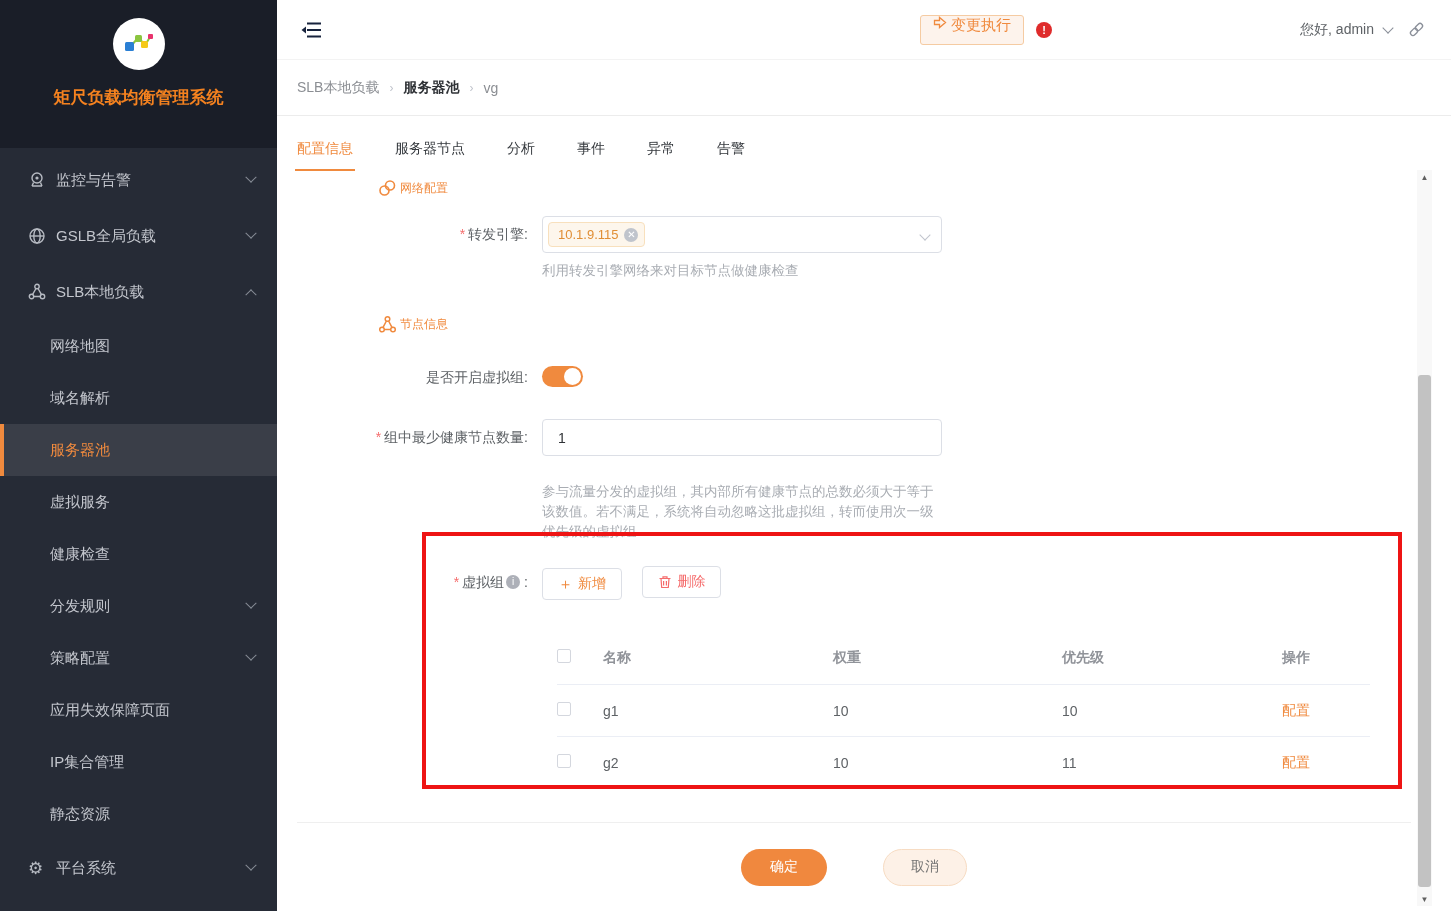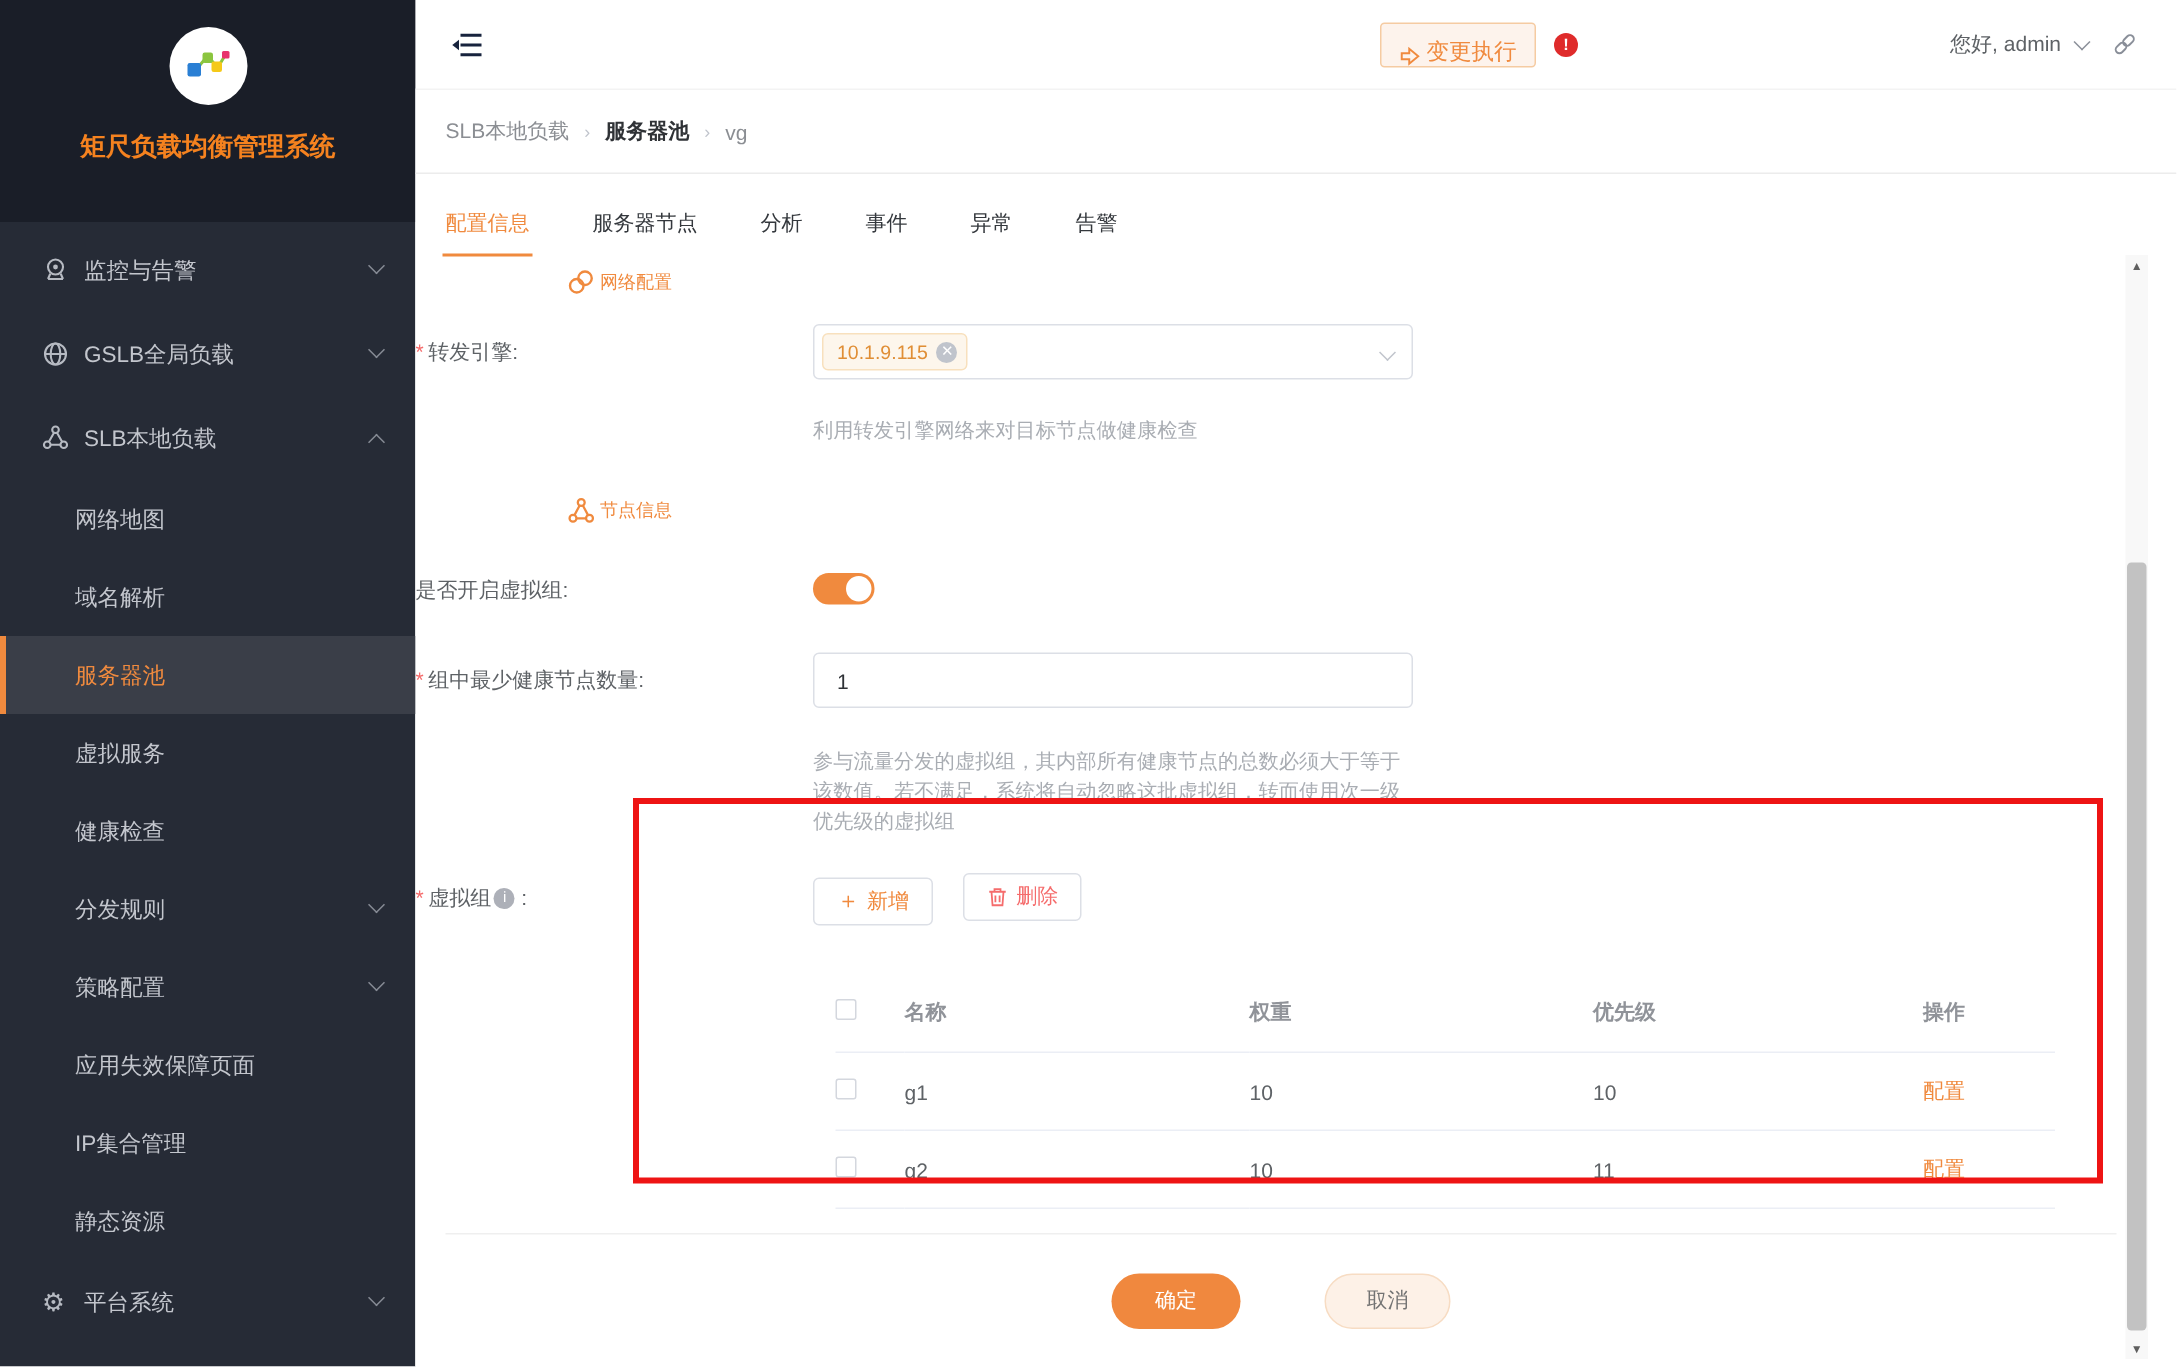--- a/index.html
+++ b/index.html
@@ -26,21 +26,21 @@
   .menu-item.active { background:#3a3e48; color:#f08a3e; }
   .menu-item.active::before { content:""; position:absolute; left:0; top:0; bottom:0; width:4px; background:#f08a3e; }
   .gear-glyph { font-size:17px; line-height:1; color:#b6bac2; }
 
   
   .main { flex:1; display:flex; flex-direction:column; background:#fff; }
   .topbar { height:60px; display:flex; align-items:center; padding:0 26px 0 24px; border-bottom:1px solid #f3f3f3; }
   .collapse-btn { display:inline-flex; cursor:pointer; }
   .topbar-right { margin-left:auto; display:flex; align-items:center; }
   .change-btn { height:30px; padding:0 12px; background:#fdf3ec; border:1px solid #f5cba2; color:#f08a3e;
-    border-radius:3px; display:flex; align-items:flex-end; gap:4px; font-size:15px; cursor:pointer; }
+    border-radius:3px; display:flex; align-items:flex-start; gap:4px; font-size:15px; cursor:pointer; }
   .alert-badge { width:16px; height:16px; border-radius:50%; background:#df2b2b; color:#fff; font-size:11px;
     font-weight:bold; display:flex; align-items:center; justify-content:center; margin-left:12px; }
   .tb-spacer { width:248px; }
   .greeting { color:#5e6266; font-size:14px; }
   .user-chev { width:8px; height:8px; border-right:1.4px solid #8a8f99; border-bottom:1.4px solid #8a8f99;
     transform:rotate(45deg); margin:-3px 0 0 10px; }
   .link-ico { margin-left:16px; display:inline-flex; color:#8a8f99; cursor:pointer; }
 
   .breadcrumb { height:56px; display:flex; align-items:center; padding:0 20px; font-size:14px;
     border-bottom:1px solid #ececec; background:#fff; }
@@ -49,32 +49,32 @@
   .bc-strong { color:#2f3236; font-weight:bold; }
 
   .content { position:relative; flex:1; background:#fff; overflow:hidden; }
   .tabs { display:flex; padding-left:20px; margin-top:24px; }
   .tab { margin-right:42px; font-size:14px; color:#34383d; padding-bottom:13px; position:relative; cursor:pointer; }
   .tab.active { color:#f08a3e; }
   .tab.active::after { content:""; position:absolute; left:-2px; right:-2px; bottom:0; height:2px; background:#f08a3e; }
 
   .section-head { margin:8px 0 0 101px; color:#f08a3e; font-size:12px; display:flex; align-items:center; gap:3px; }
   .form-row { display:flex; align-items:flex-start; }
-  .form-label { width:265px; flex-shrink:0; color:#5e6266; font-size:14px;
+  .form-label { width:265px; flex-shrink:0; text-align:right; color:#5e6266; font-size:14px;
     padding-right:14px; line-height:36px; white-space:nowrap; }
   .req { color:#f56c6c; margin-right:3px; }
   .select-box { width:400px; height:37px; border:1px solid #dcdfe6; border-radius:4px; position:relative;
     display:flex; align-items:center; padding:0 28px 0 5px; cursor:pointer; }
   .tag { background:#fdf6ec; border:1px solid #f8e0bd; color:#e08e35; height:25px; border-radius:4px;
     display:flex; align-items:center; padding:0 6px 0 9px; font-size:13px; }
   .tag-close { width:14px; height:14px; border-radius:50%; background:#c0c4cc; color:#fff; font-size:10px;
     line-height:1; display:flex; align-items:center; justify-content:center; margin-left:6px; cursor:pointer; }
   .select-chev { position:absolute; right:12px; top:14px; width:8px; height:8px;
     border-right:1.4px solid #c0c4cc; border-bottom:1.4px solid #c0c4cc; transform:rotate(45deg); }
-  .help { color:#a9adb3; font-size:13.5px; line-height:20px; margin-top:24px; }
+  .help { color:#a9adb3; font-size:13.5px; line-height:20px; margin-top:8px; }
   .toggle { width:41px; height:21px; border-radius:11px; background:#f08a3e; position:relative;
     margin-top:8px; cursor:pointer; }
   .toggle::after { content:""; position:absolute; right:2px; top:2px; width:17px; height:17px;
     border-radius:50%; background:#fff; }
   .text-input { width:400px; height:37px; border:1px solid #dcdfe6; border-radius:4px; padding:0 15px;
     font-size:14px; color:#2f3236; font-family:inherit; }
   .info-ico { display:inline-flex; align-items:center; justify-content:center; width:14px; height:14px;
     border-radius:50%; background:#adb0b8; color:#fff; font-size:10px; font-style:normal;
     vertical-align:2px; margin:0 4px 0 2px; }
   .btn-plain { height:32px; padding:0 15px; border:1px solid #dcdfe6; border-radius:4px; background:#fff;

